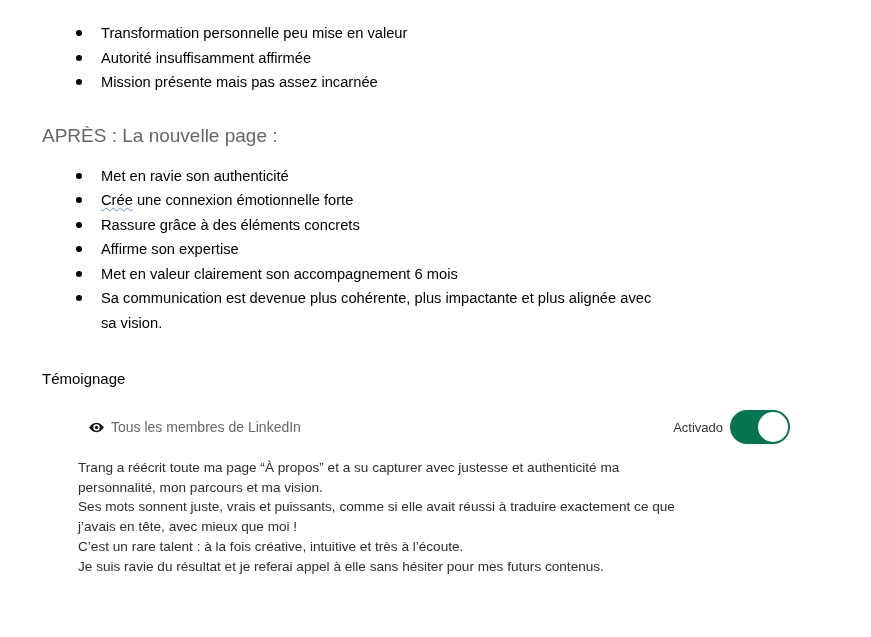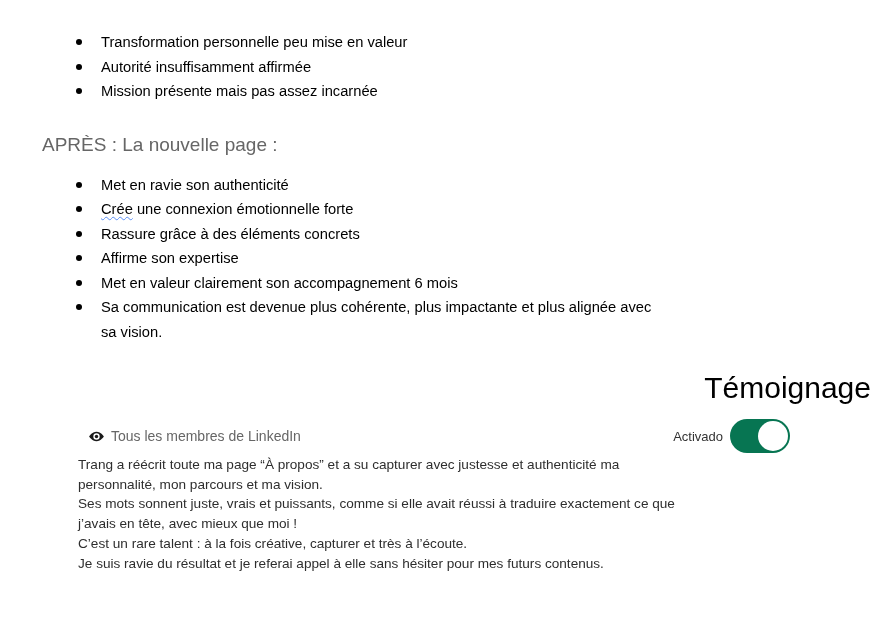--- a/index.html
+++ b/index.html
@@ -2,39 +2,39 @@
 <html><head>
 <meta charset="utf-8">
 <style>
   html, body { margin:0; padding:0; }
   body {
     width:871px; height:637px; overflow:hidden;
     background:#ffffff;
     font-family:"Liberation Sans", sans-serif;
     color:#000;
   }
-  .doc { padding-top:30px; }
+  .doc { padding-top:21px; }
 
   ul.bullet-list { list-style:none; margin:0; padding:0 0 0 101px; }
   ul.bullet-list li {
     position:relative;
     font-size:14.7px; line-height:24.5px; color:#000;
   }
   ul.bullet-list li::before {
     content:""; position:absolute; left:-25px; top:9px;
     width:6px; height:6px; border-radius:50%; background:#000;
   }
 
   .h-apres {
     margin:27px 0 15px 42px;
     font-size:19px; line-height:27px; font-weight:400; color:#666;
   }
   .h-temoignage {
     margin:30px 0 17px 42px;
-    font-size:30px; line-height:28px; font-weight:400; color:#000;text-align:right;
+    font-size:15px; line-height:28px; font-weight:400; color:#000;
   }
 
   .squiggle {
     text-decoration-line:underline;
     text-decoration-style:wavy;
     text-decoration-thickness:1px;
     text-underline-offset:2px;
   }
   .wrapped-line { display:block; }
 
@@ -47,21 +47,21 @@
     width:60px; height:34px; border-radius:17px;
     position:relative; cursor:pointer; flex:0 0 auto;
     background:#077552;
   }
   .toggle .knob {
     position:absolute; top:2px; right:2px;
     width:30px; height:30px; border-radius:50%; background:#fff;
   }
 
   .testimonial {
-    margin-top:2px;
+    margin-top:14px;
     font-size:13.6px; line-height:19.7px; color:#2e2e2e;
   }
   .testimonial .t-line { white-space:nowrap; }
 </style>
 </head>
 <body>
 
 <div class="doc">
 
   <ul class="bullet-list">
@@ -101,18 +101,18 @@
       <div class="toggle" role="switch" aria-checked="true" style="background: rgb(7, 117, 82);">
         <div class="knob"></div>
       </div>
     </div>
 
     <div class="testimonial">
       <div class="t-line">Trang a réécrit toute ma page “À propos” et a su capturer avec justesse et authenticité ma</div>
       <div class="t-line">personnalité, mon parcours et ma vision.</div>
       <div class="t-line">Ses mots sonnent juste, vrais et puissants, comme si elle avait réussi à traduire exactement ce que</div>
       <div class="t-line">j’avais en tête, avec mieux que moi !</div>
-      <div class="t-line">C’est un rare talent : à la fois créative, capturer et très à l’écoute.</div>
+      <div class="t-line">C’est un rare talent : à la fois créative, intuitive et très à l’écoute.</div>
       <div class="t-line">Je suis ravie du résultat et je referai appel à elle sans hésiter pour mes futurs contenus.</div>
     </div>
   </div>
 
 </div>
 
 </body></html>

